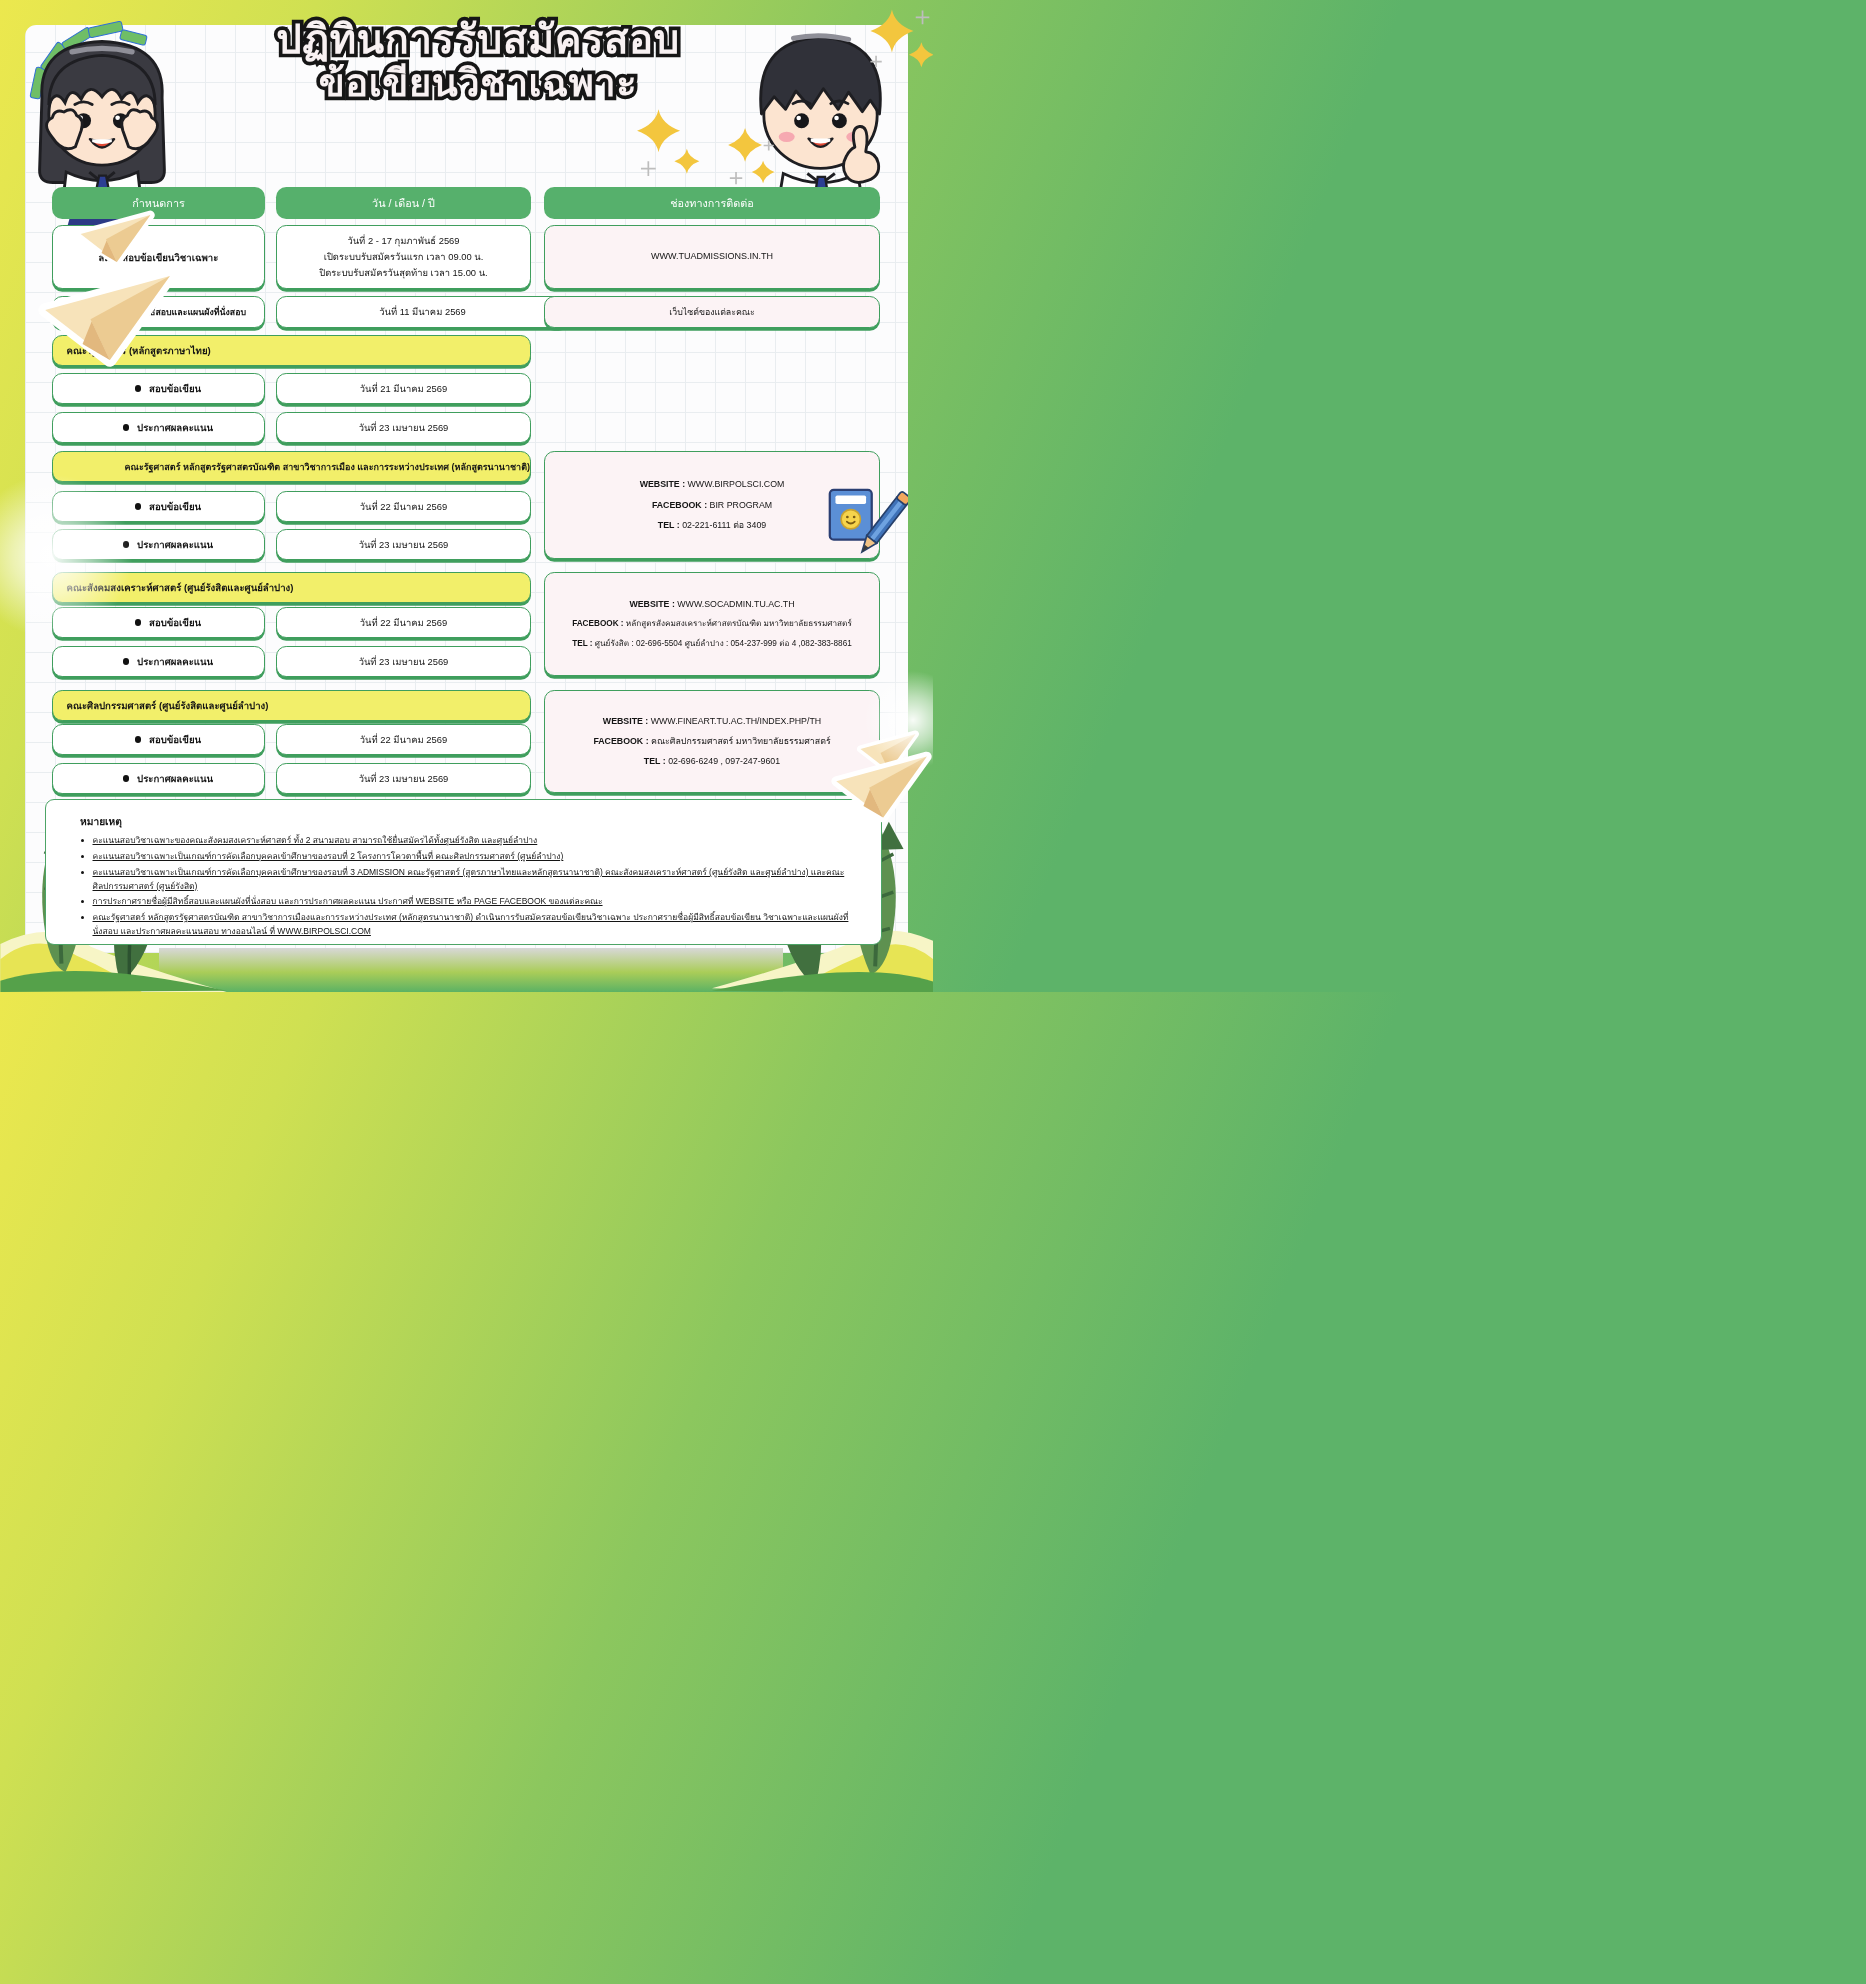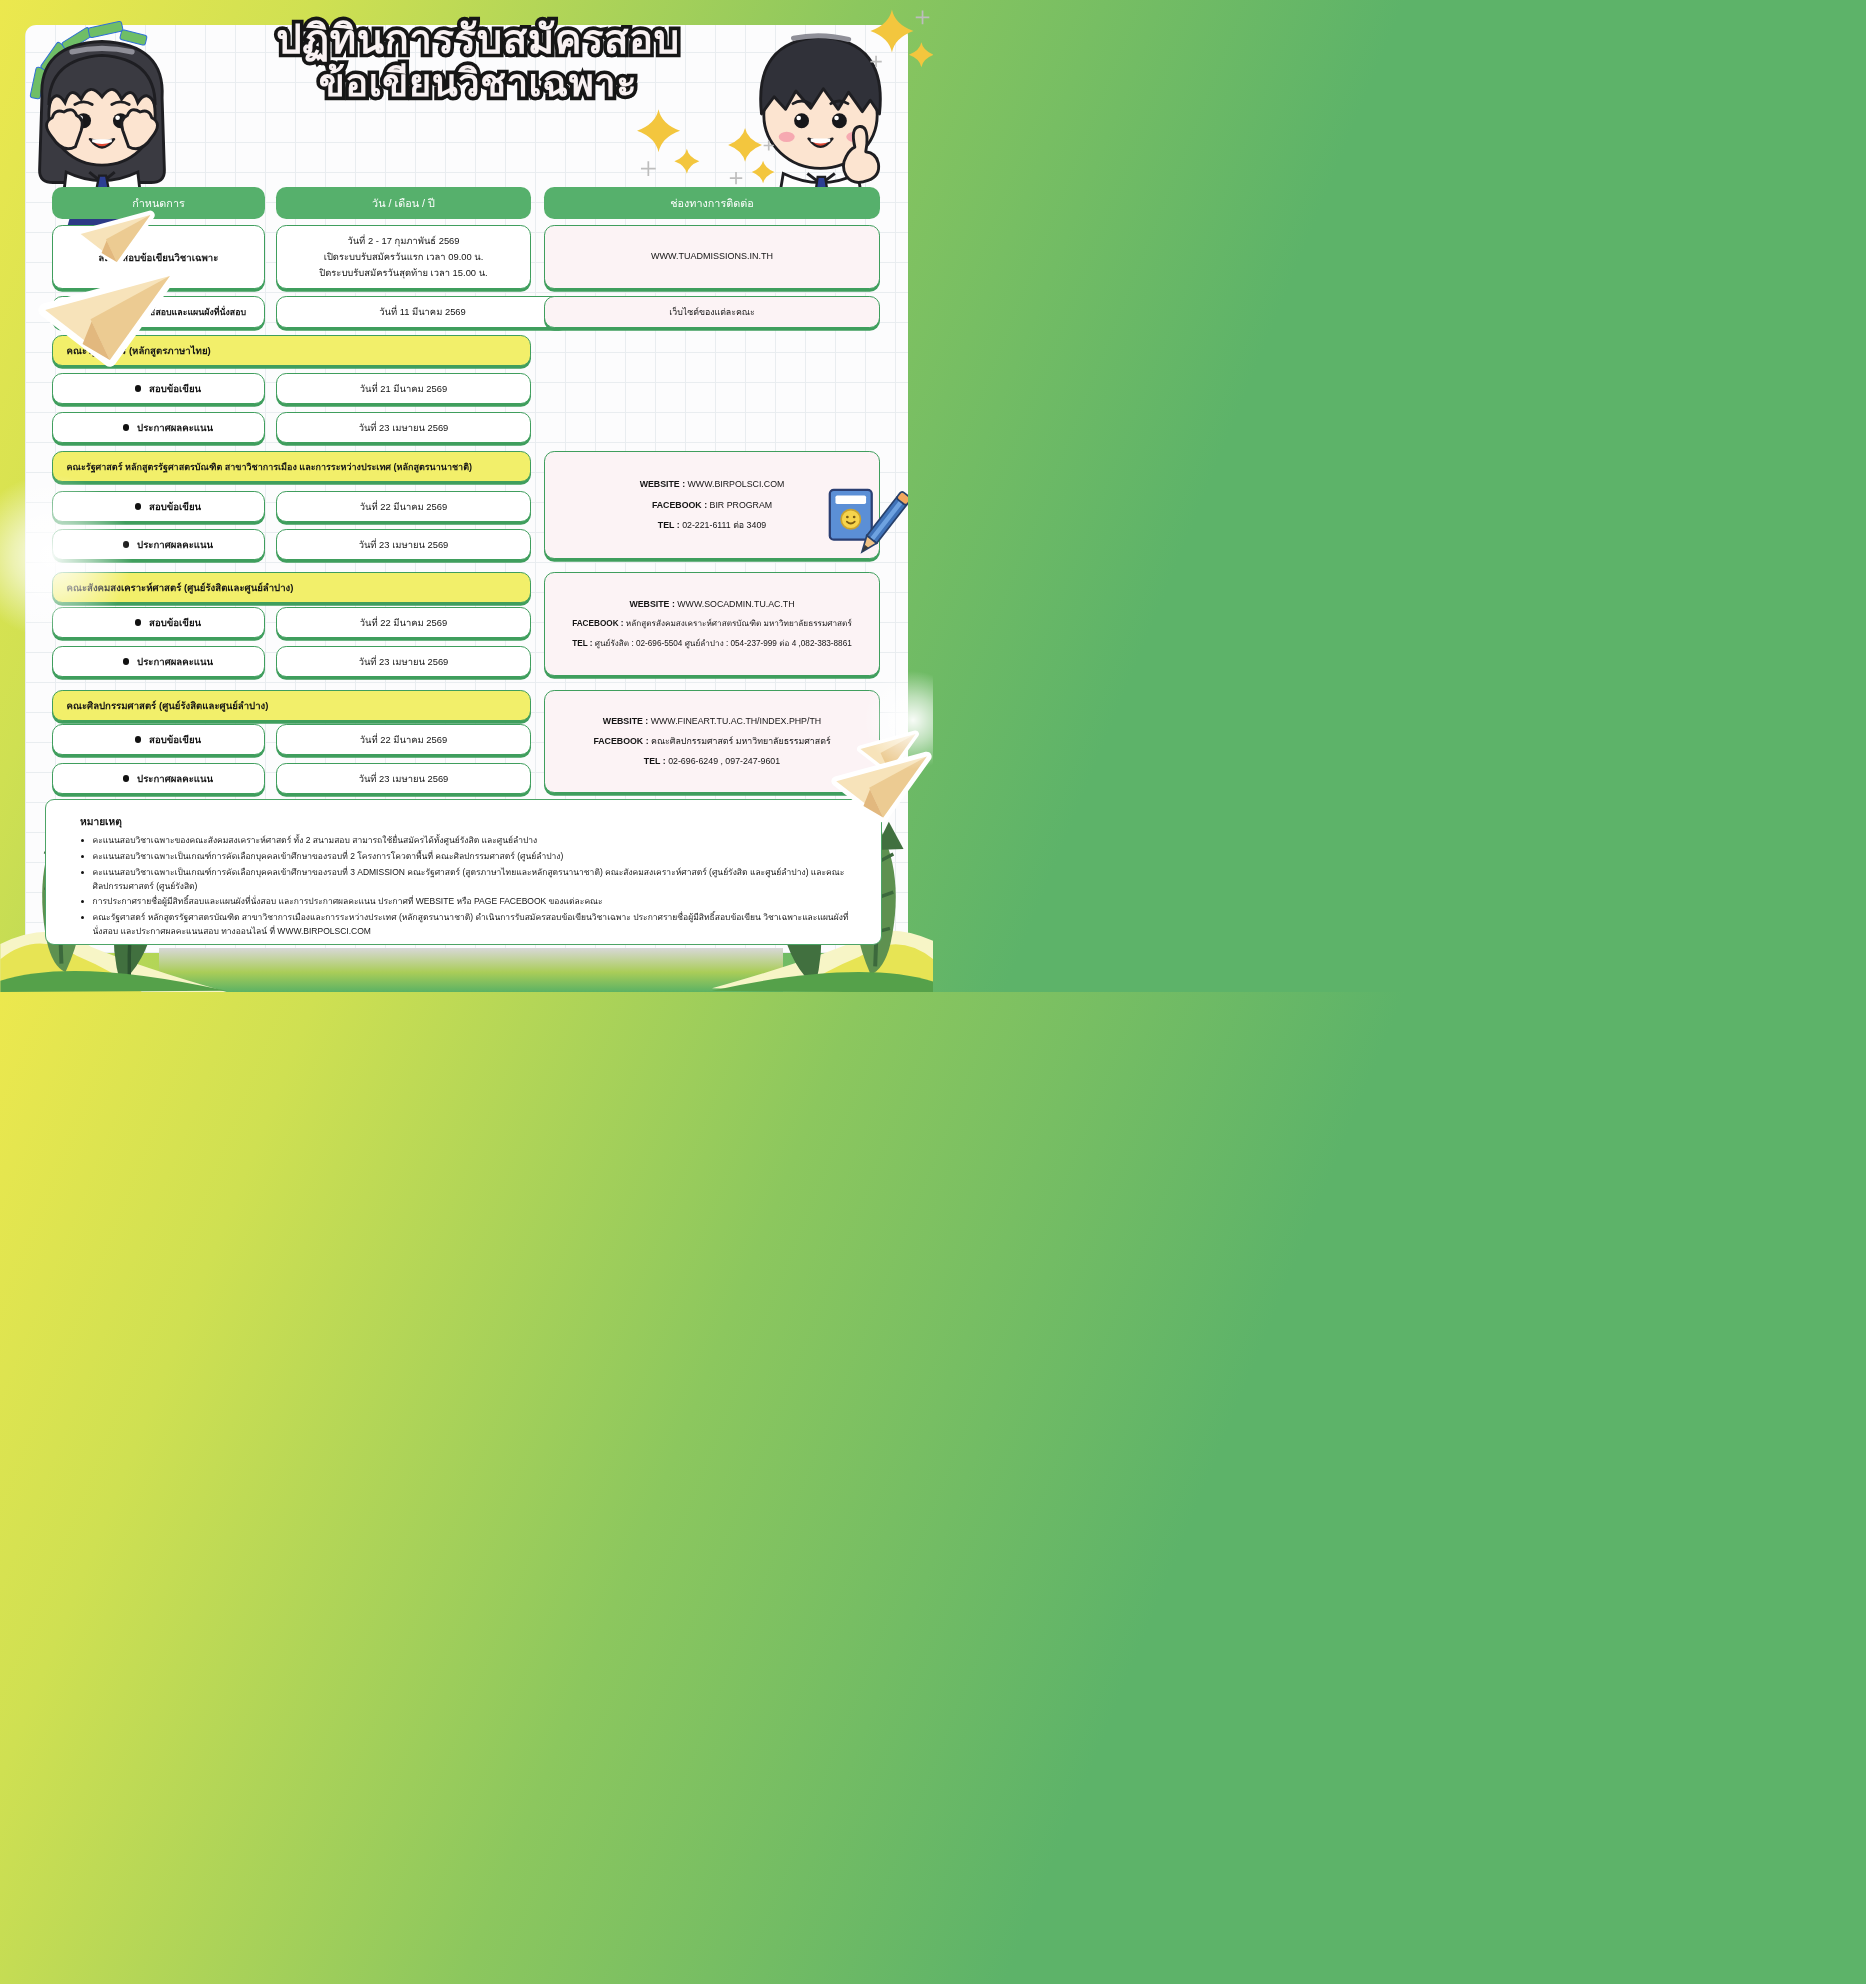--- a/index.html
+++ b/index.html
@@ -46,21 +46,21 @@
   .itemrow{justify-content:center;padding-left:19px;}
   .dot{width:6.2px;height:6.2px;border-radius:50%;background:#111;margin-right:8px;flex:0 0 auto;}
   .contactbox{flex-direction:column;gap:7.4px;padding:5.7px 10.2px;}
   .cline{font-size:8.8px;color:#141414;text-align:center;line-height:1.45;}
   .cline b{font-weight:700;}
   
   .notes{position:absolute;left:45px;top:799px;width:837px;height:146px;background:#ffffff;
     border:1.7px solid #4ca466;border-radius:9px;z-index:3;box-sizing:border-box;padding:12.5px 23px 0 34px;}
   .notes h3{margin:0 0 5.7px 0;font-size:10.2px;color:#141414;}
   .notes ul{margin:0;padding-left:12.5px;}
-  .notes li{font-size:8.5px;color:#141414;line-height:1.6;margin-bottom:2.3px;}
+  .notes li{font-size:8.5px;color:#141414;line-height:1.6;margin-bottom:2.3px;text-decoration:underline;}
   
   .dec{position:absolute;pointer-events:none;}
   .ray{position:absolute;width:29.5px;height:8.5px;background:#6fbe66;border:1.7px solid #2f6fd6;border-radius:2.8px;z-index:2;}
   .glow{position:absolute;border-radius:50%;z-index:4;
     background:radial-gradient(circle,rgba(255,255,255,.95) 0%,rgba(255,255,255,.55) 32%,rgba(255,255,255,0) 68%);}
 </style>
 </head>
 <body>
 
 <div id="poster">
@@ -186,21 +186,21 @@
     <div class="datec">วันที่ 21 มีนาคม 2569</div>
     </div>
   <div class="card itemrow" style="left:52px;top:412px;width:213px;height:31px;">
     <span class="dot"></span>
     <span class="sched" style="padding:0">ประกาศผลคะแนน</span>
     </div>
   <div class="card" style="left:276px;top:412px;width:255px;height:31px;">
     <div class="datec">วันที่ 23 เมษายน 2569</div>
     </div>
 
-  <div class="banner" style="left:52px;top:451px;width:479px;height:31px;font-size:9px;">
+  <div class="banner" style="left:52px;top:451px;width:479px;height:31px;font-size:9px;justify-content:flex-end;">
     <span>คณะรัฐศาสตร์ หลักสูตรรัฐศาสตรบัณฑิต สาขาวิชาการเมือง และการระหว่างประเทศ (หลักสูตรนานาชาติ)</span>
     </div>
   <div class="card pink contactbox" style="left:544px;top:451px;width:336px;height:108px;">
     <div class="cline"><b>WEBSITE :</b> <span>WWW.BIRPOLSCI.COM</span></div>
     <div class="cline"><b>FACEBOOK :</b> <span>BIR PROGRAM</span></div>
     <div class="cline"><b>TEL :</b> <span>02-221-6111 ต่อ 3409</span></div>
   </div>
   <div class="card itemrow" style="left:52px;top:491px;width:213px;height:31px;">
     <span class="dot"></span>
     <span class="sched" style="padding:0">สอบข้อเขียน</span>

